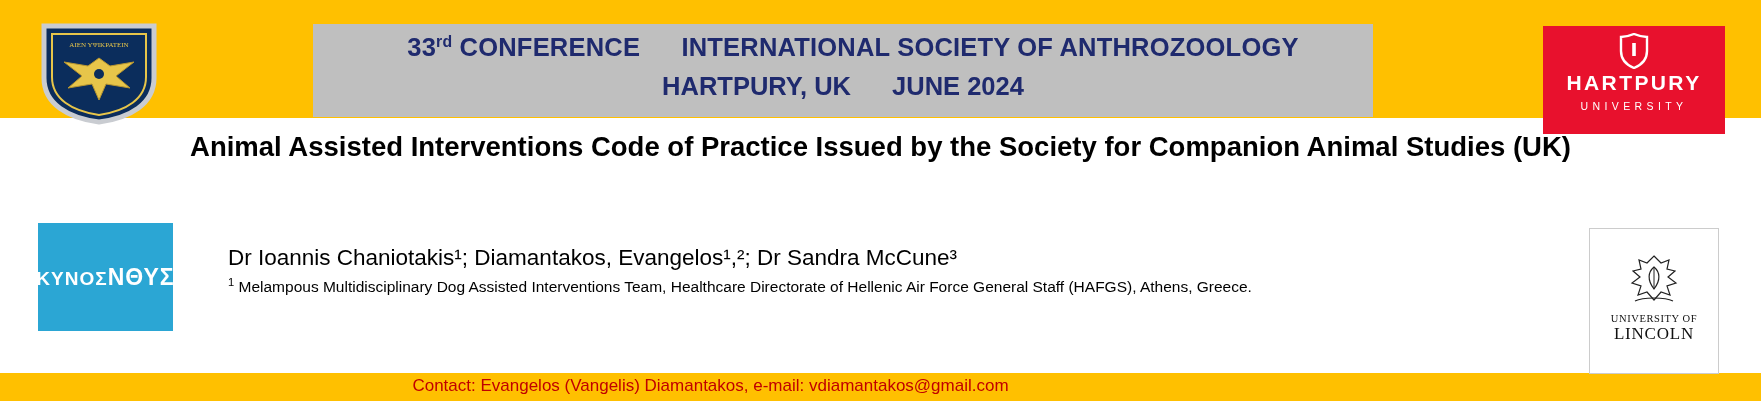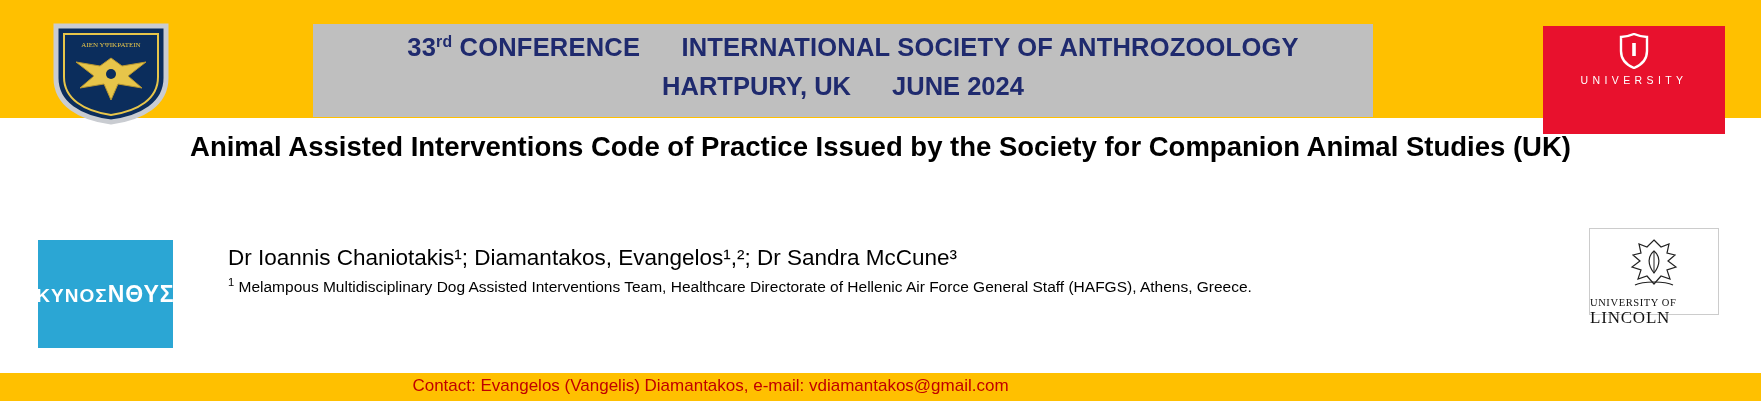--- a/index.html
+++ b/index.html
@@ -55,21 +55,21 @@
     color: #1F2A6E;
     margin-top: 10px;
     white-space: nowrap;
   }
   .header-line2 .gap { display: inline-block; width: 34px; }
   sup { font-size: 0.62em; vertical-align: super; line-height: 0; }
 
   
   .haf-emblem {
     position: absolute;
-    left: 50px;
+    left: 38px;
     top: 22px;
     width: 122px;
     height: 104px;
   }
   .haf-shield {
     position: absolute;
     left: 0; top: 0;
     width: 122px; height: 104px;
   }
 
@@ -134,21 +134,21 @@
   .affil-line {
     font-size: 15.5px;
     line-height: 23px;
   }
   .affil-line sup { font-size: 0.72em; }
 
   
   .kynos-logo {
     position: absolute;
     left: 38px;
-    top: 240px;
+    top: 223px;
     width: 135px;
     height: 108px;
     background: #2BA6D4;
     display: flex;
     align-items: center;
     justify-content: center;
   }
   .kynos-text {
     font-size: 19px;
     font-weight: bold;
@@ -157,24 +157,25 @@
     white-space: nowrap;
   }
   .kynos-text .big { font-size: 23px; }
 
   
   .lincoln-logo {
     position: absolute;
     left: 1589px;
     top: 228px;
     width: 130px;
-    height: 87px;
+    height: 146px;
     background: #ffffff;
     border: 1px solid #cccccc;
-    padding-top: 8px;
+    text-align: center;
+    padding-top: 24px;
   }
   .lincoln-crest {
     width: 62px;
     height: 58px;
     display: block;
     margin: 0 auto;
   }
   .lincoln-l1 {
     font-size: 10.5px;
     color: #111111;
@@ -229,20 +230,21 @@
       <span>HARTPURY, UK</span><span class="gap"></span>
       <span>JUNE 2024</span>
     </div>
   </div>
 
   <div class="hartpury-logo">
     <svg class="hartpury-shield" viewBox="0 0 30 36" xmlns="http://www.w3.org/2000/svg">
       <path d="M15 1 C22 4 28 4 28 4 L28 18 C28 28 20 33 15 35 C10 33 2 28 2 18 L2 4 C2 4 8 4 15 1 Z" fill="none" stroke="#ffffff" stroke-width="2.4"></path>
       <rect x="13.2" y="10" width="3.6" height="13" fill="#ffffff"></rect>
     </svg>
+    <div class="hartpury-name">HARTPURY</div>
     <div class="hartpury-sub">UNIVERSITY</div>
   </div>
 
   <div class="title">
     <div class="title-line">Animal Assisted Interventions Code of Practice Issued by the Society for Companion Animal Studies (UK)</div>
   </div>
 
   <div class="kynos-logo">
     <div class="kynos-text">
       <span>ΚΥΝΟΣ</span><span class="big">ΝΘΥΣ</span>

